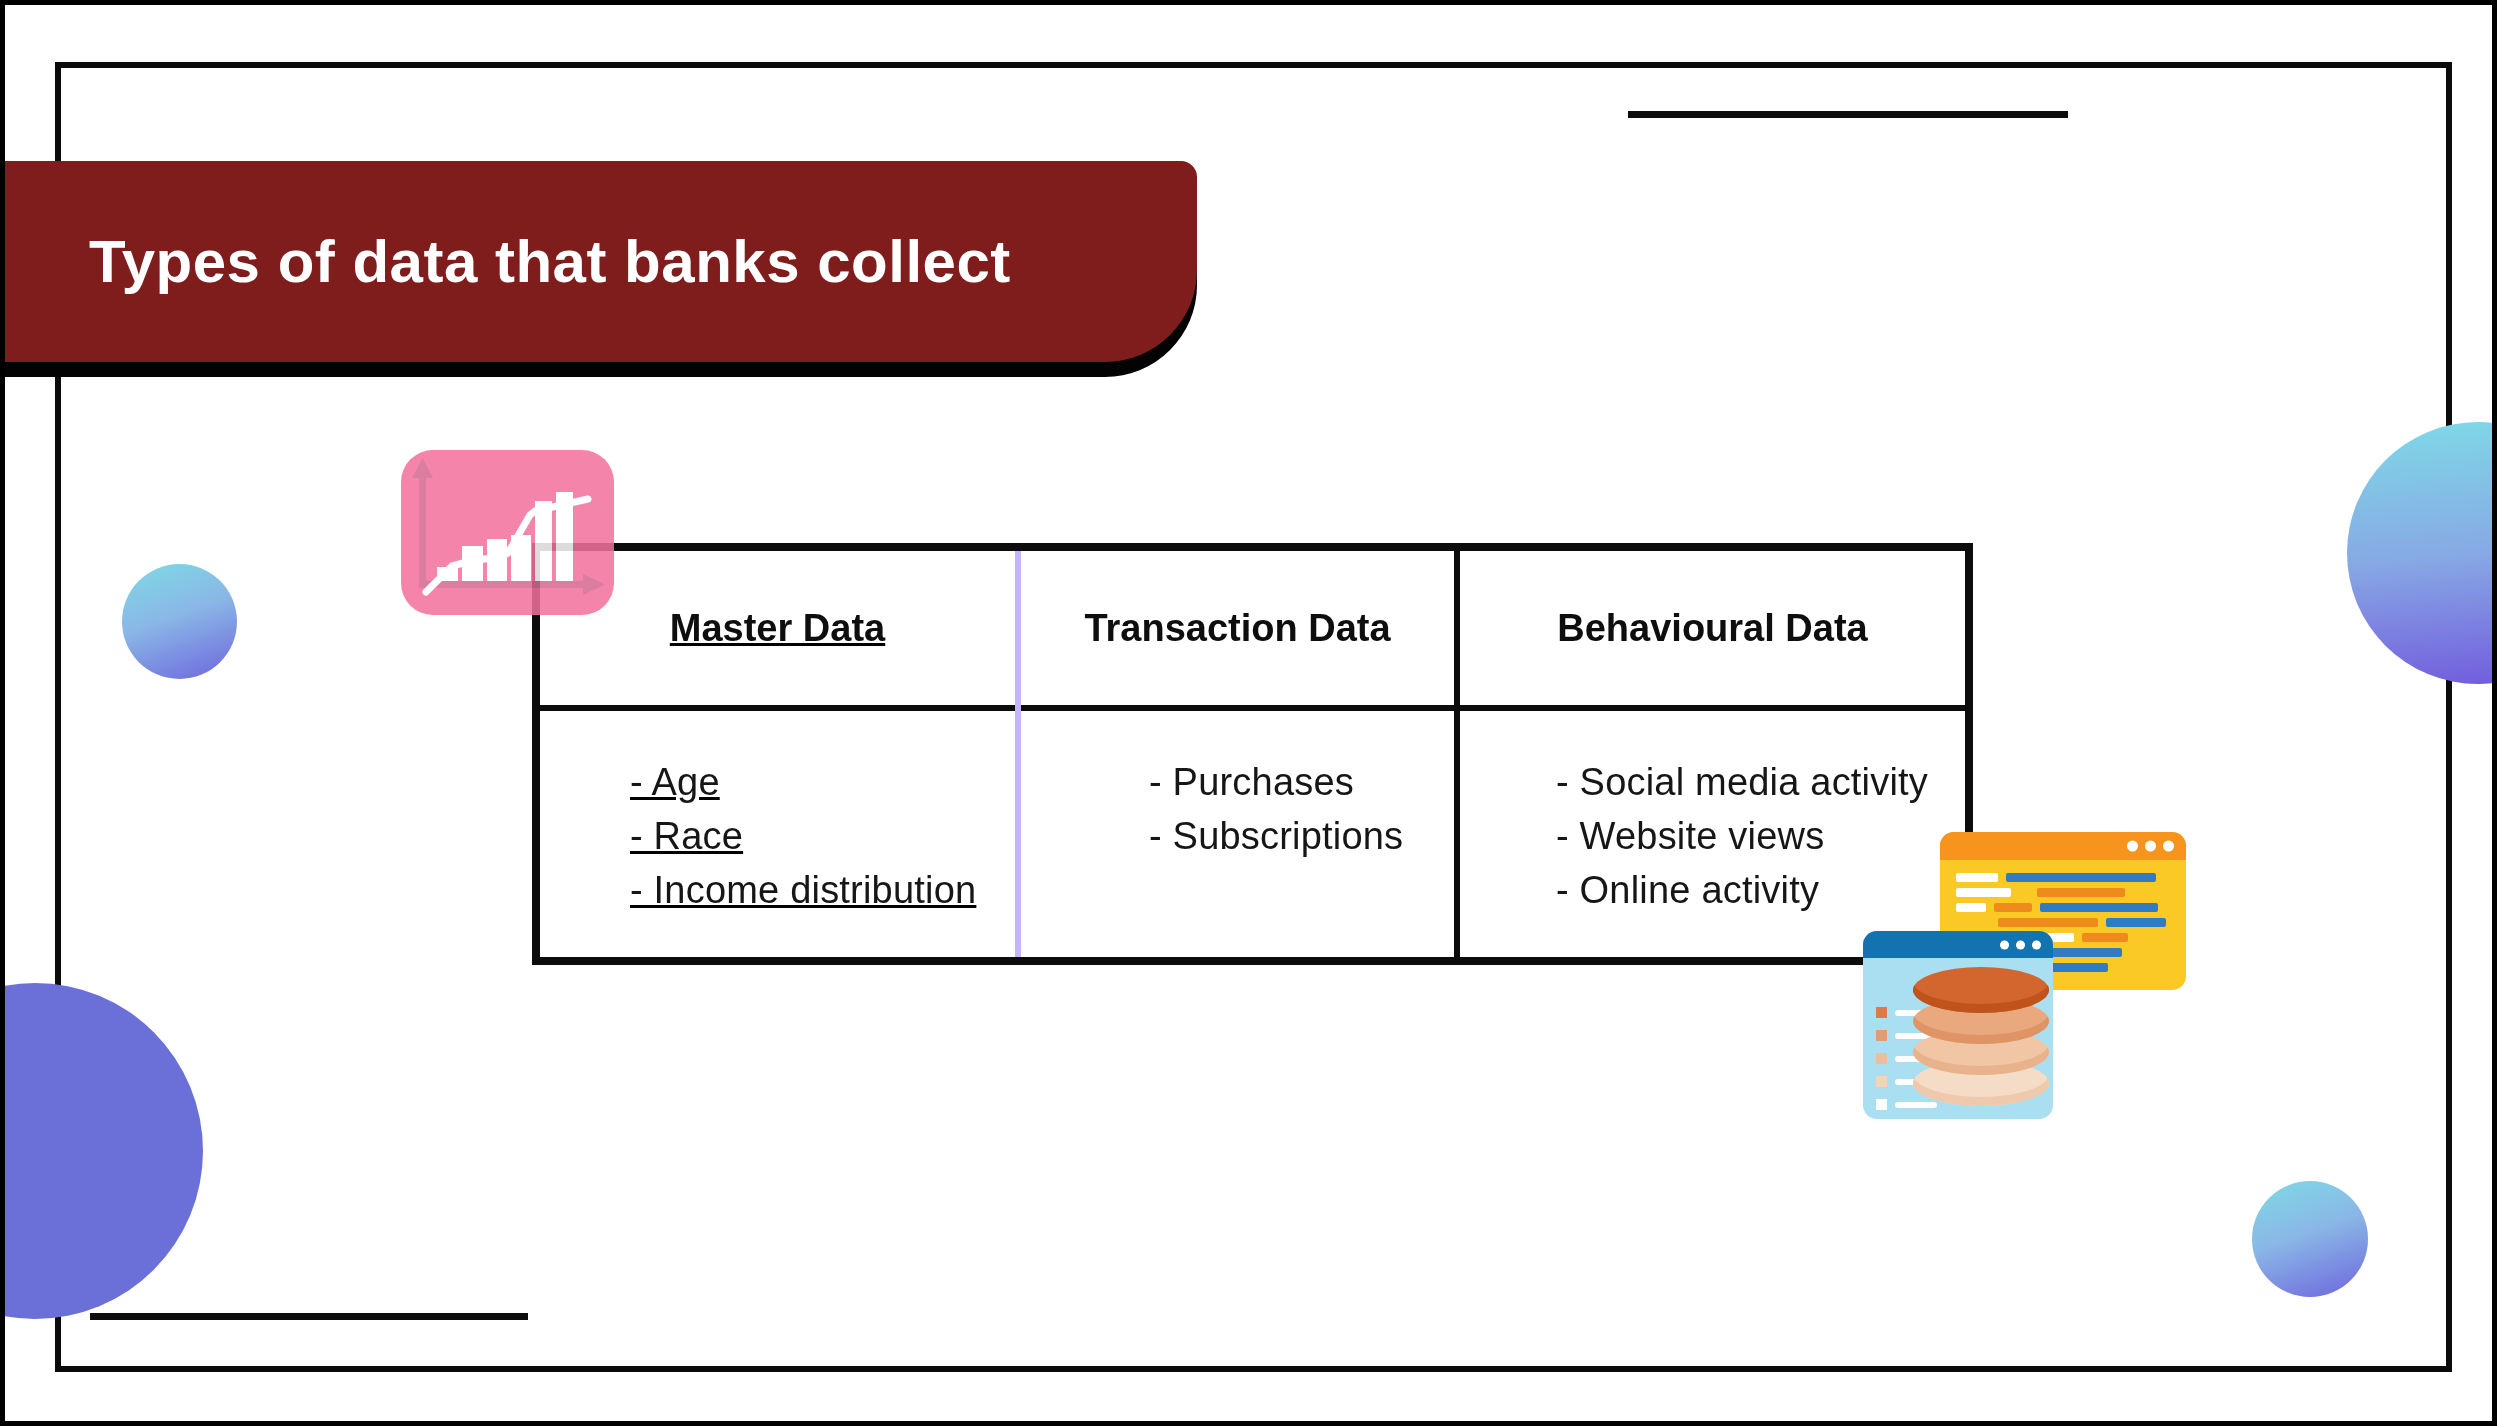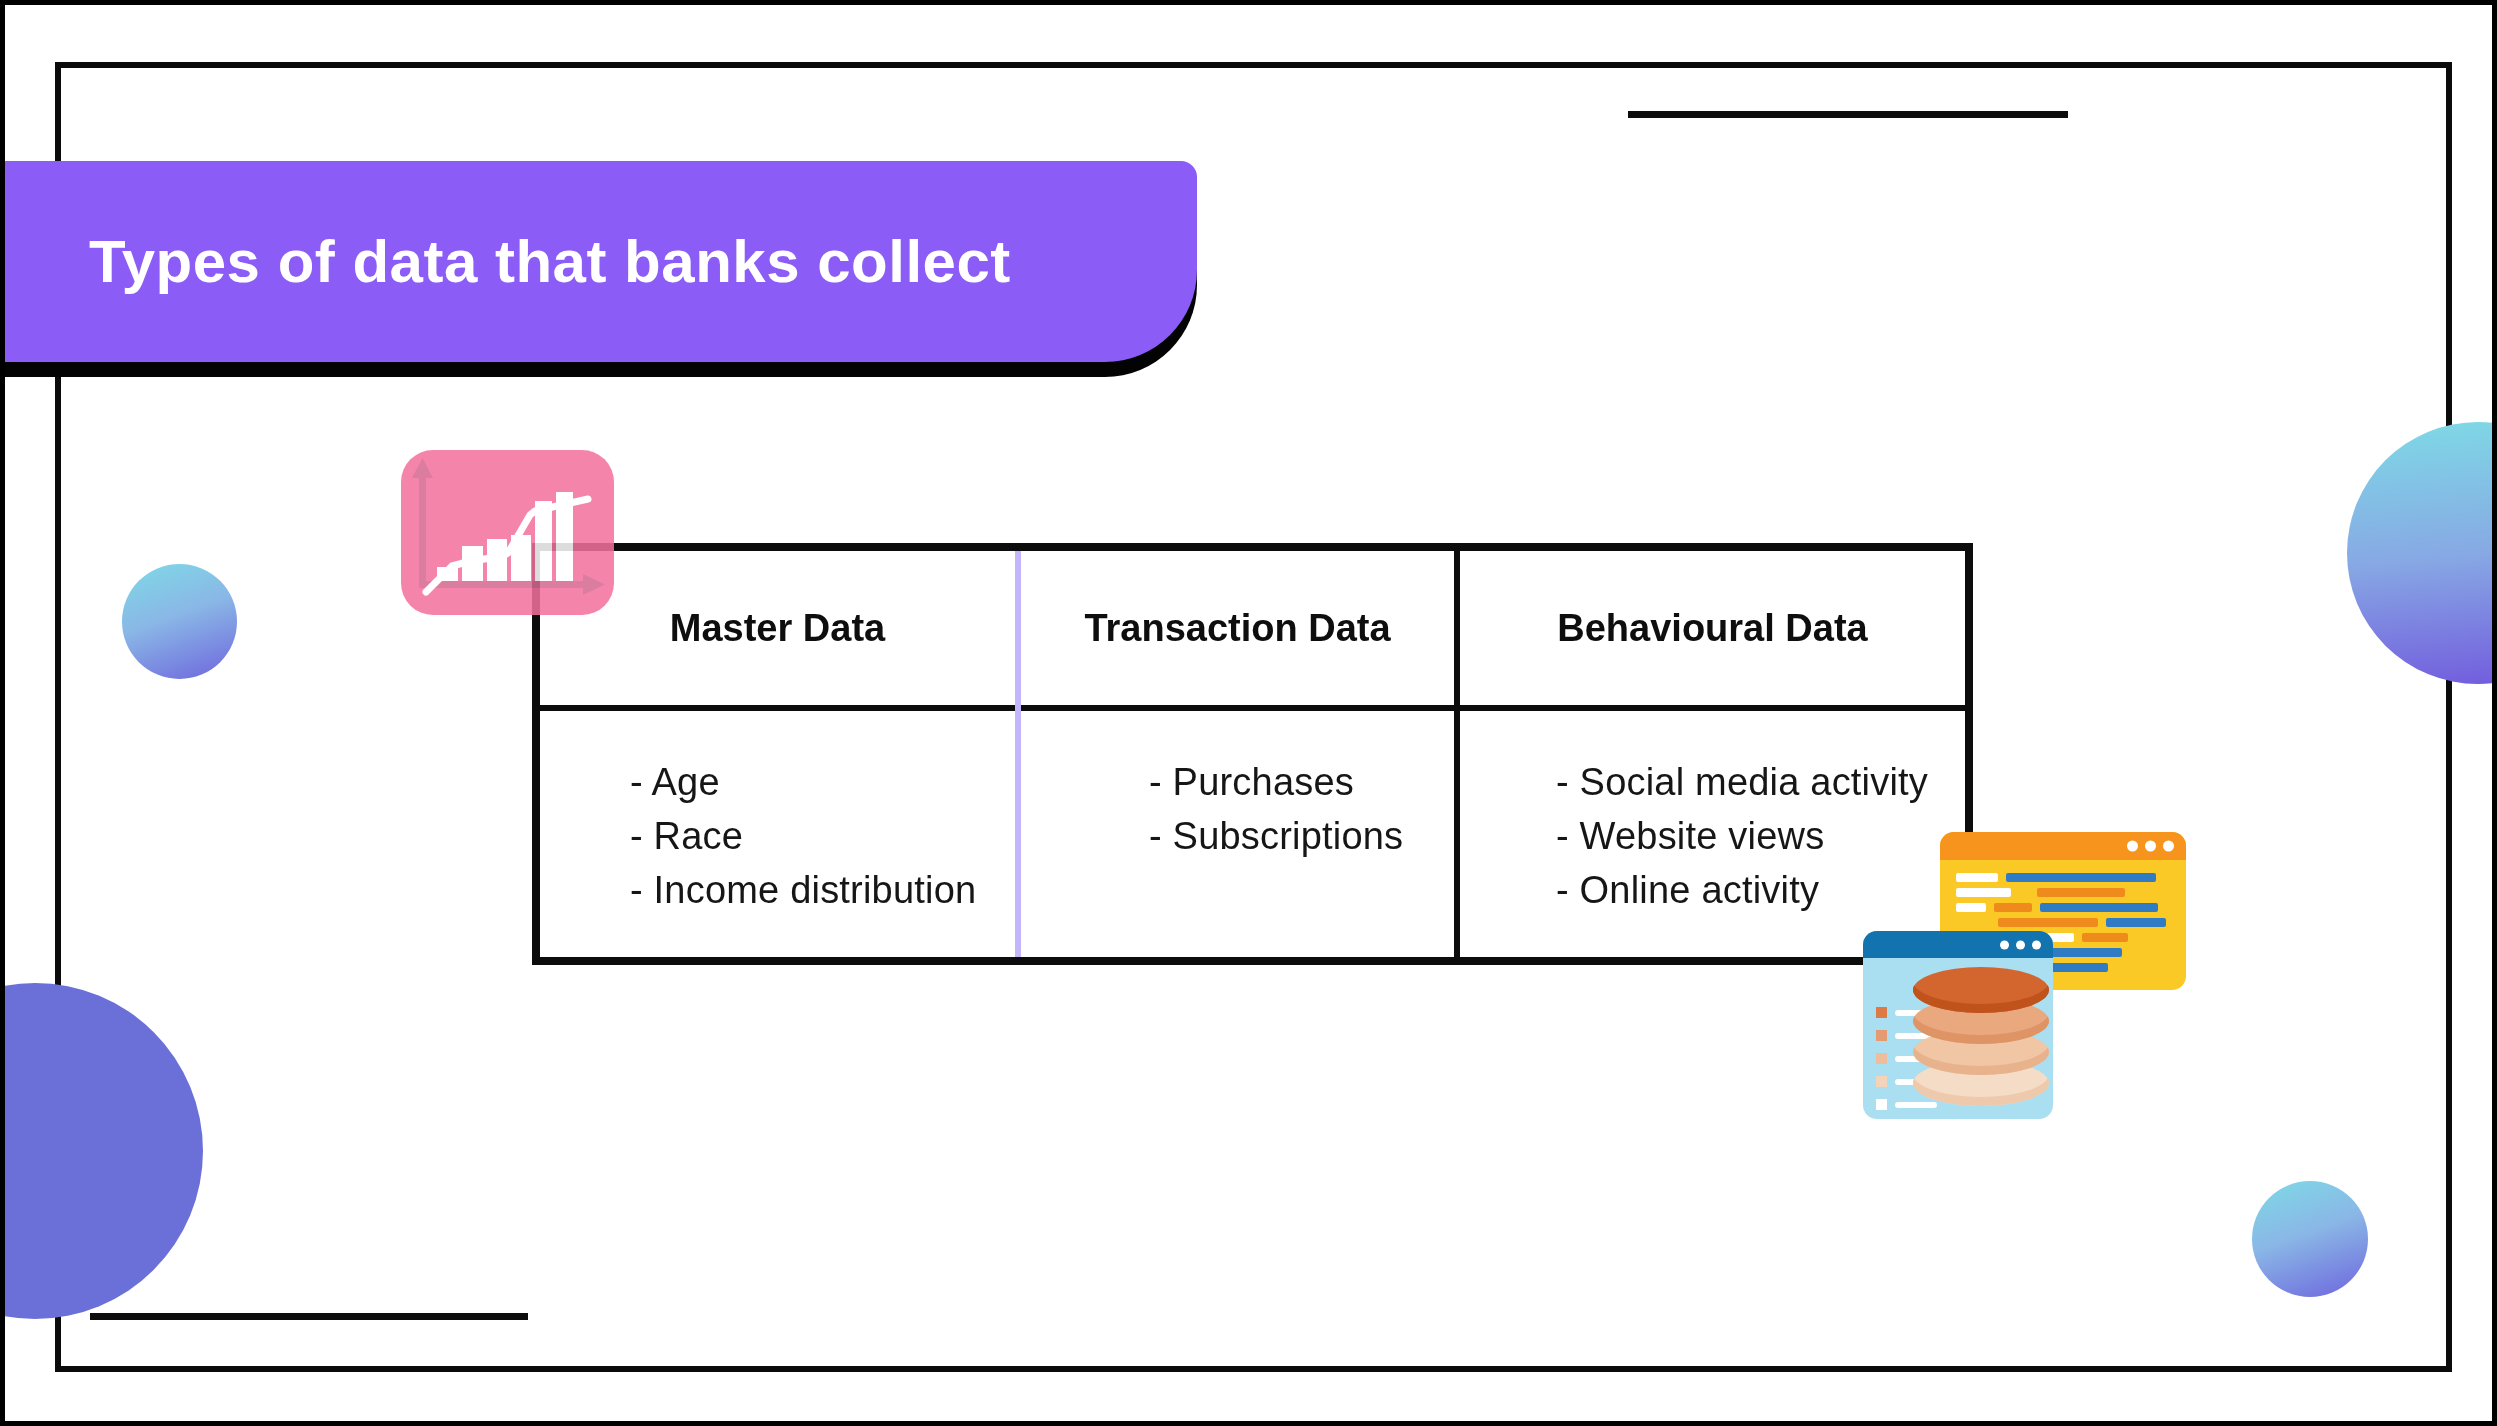--- a/index.html
+++ b/index.html
@@ -24,36 +24,36 @@
   
   .circle{position:absolute;border-radius:50%;z-index:2;}
   .circle.grad{background:linear-gradient(160deg,#7edae6 0%,#8ab7e6 45%,#6d65dd 100%);}
   .circle.left-small{left:117px;top:559px;width:115px;height:115px;}
   .circle.top-right{left:2342px;top:417px;width:262px;height:262px;background:linear-gradient(175deg,#7edae6 0%,#87a9e4 50%,#7158dd 100%);}
   .circle.bottom-left{left:-138px;top:978px;width:336px;height:336px;background:#6b70d9;}
   .circle.bottom-right{left:2247px;top:1176px;width:116px;height:116px;}
   
   .banner{
     position:absolute;left:0;top:156px;width:1192px;height:201px;
-    background:#8b5cf6;border-radius:0 16px 92px 0;
+    background:#7f1d1d;border-radius:0 16px 92px 0;
     box-shadow:0 15px 0 0 #030303;
     z-index:3;display:flex;align-items:center;
   }
   .banner h1{
     margin:0;padding-left:84px;color:#ffffff;
     font-size:60px;font-weight:700;letter-spacing:0.5px;
   }
   
   .datatable{
     position:absolute;left:527px;top:538px;width:1441px;height:422px;
     border:8px solid #0c0c0c;box-sizing:border-box;background:#fff;
     display:flex;z-index:3;
   }
   .col{display:flex;flex-direction:column;box-sizing:border-box;}
-  .col.c1{flex:0 0 475px;}
+  .col.c1{flex:0 0 475px;text-decoration:underline;}
   .col.c2{flex:0 0 439px;border-left:6px solid #c4b5fd;}
   .col.c3{flex:0 0 511px;border-left:6px solid #0c0c0c;}
   .th{
     height:160px;border-bottom:6px solid #0c0c0c;flex:0 0 auto;
     display:flex;align-items:center;justify-content:center;
     font-size:38px;font-weight:700;color:#0e0e0e;box-sizing:border-box;
   }
   .td{flex:1;padding-top:44px;}
   .c1 .td{padding-left:50px;}
   .c2 .td{padding-left:88px;}

